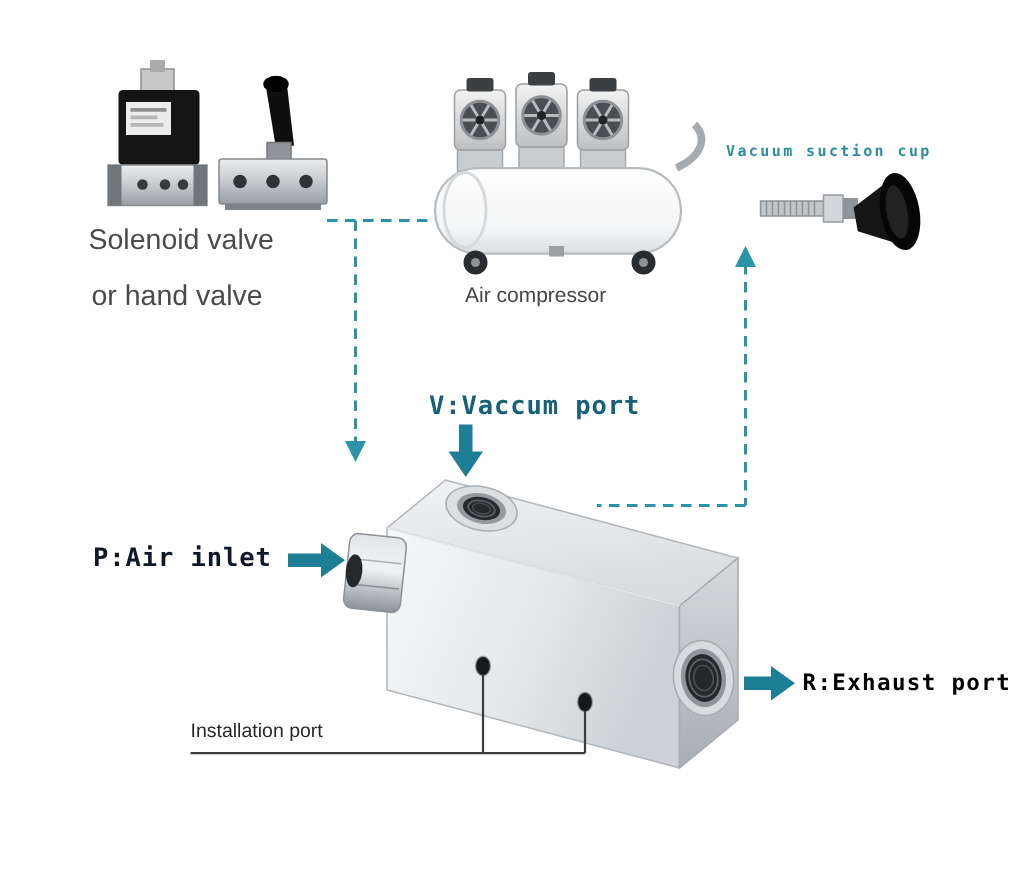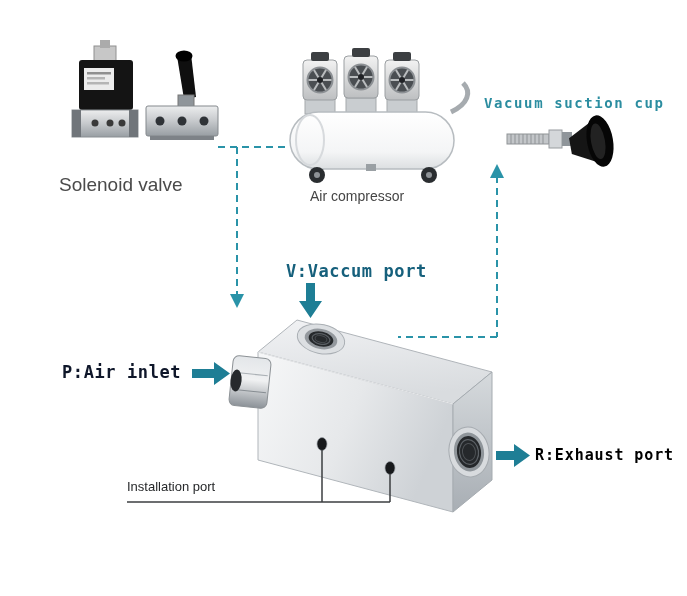--- a/index.html
+++ b/index.html
@@ -5,26 +5,26 @@
   html,body { margin:0; padding:0; background:#ffffff; }
   .canvas {
     position:relative;
     width:687px; height:596px;
     background:#ffffff;
     font-family:"Liberation Sans", sans-serif;
     overflow:hidden;
   }
   svg.layer { position:absolute; left:0; top:0; }
   .lbl { position:absolute; white-space:nowrap; line-height:1.1; }
-  .lbl-gray  { color:#4a4a4a; font-size:19px;margin-top:24px; }
+  .lbl-gray  { color:#4a4a4a; font-size:19px; }
   .lbl-mono  { font-family:"DejaVu Sans Mono", monospace; font-weight:bold; }
   .lbl-solenoid1 { left:59px;  top:151px; }
   .lbl-solenoid2 { left:61px;  top:188px; }
   .lbl-compressor{ left:310px; top:189px; font-size:14px; color:#454545; }
-  .lbl-suction   { left:484px; top:96px;  font-size:14px; letter-spacing:1.6px; color:#2b8da0;text-align:center; }
+  .lbl-suction   { left:484px; top:96px;  font-size:10px; letter-spacing:1.6px; color:#2b8da0;text-align:center; }
   .lbl-vport     { left:286px; top:262px; font-size:17px; letter-spacing:0.6px; color:#16607c;text-align:center; }
   .lbl-pinlet    { left:62px;  top:363px; font-size:17px; letter-spacing:0.6px; color:#0f172a; }
   .lbl-rexhaust  { left:535px; top:447px; font-size:15px; letter-spacing:0.9px; color:#000000; }
   .lbl-install   { left:127px; top:480px; font-size:13px; color:#26282a; }
 </style>
 </head>
 <body>
 
 <div class="canvas">
 
@@ -211,20 +211,21 @@
     <polygon points="496,451 514,451 514,444 530,455.5 514,467 514,460 496,460" fill="#1e7e95"></polygon>
 
     <g stroke="#3b3e41" stroke-width="1.5">
       <line x1="127" y1="502" x2="390" y2="502"></line>
       <line x1="322" y1="502" x2="322" y2="450"></line>
       <line x1="390" y1="502" x2="390" y2="474"></line>
     </g>
   </svg>
 
   <div class="lbl lbl-gray lbl-solenoid1">Solenoid valve</div>
+  <div class="lbl lbl-gray lbl-solenoid2">or hand valve</div>
   <div class="lbl lbl-compressor">Air compressor</div>
   <div class="lbl lbl-mono lbl-suction">Vacuum suction cup</div>
   <div class="lbl lbl-mono lbl-vport">V:Vaccum port</div>
   <div class="lbl lbl-mono lbl-pinlet">P:Air inlet</div>
   <div class="lbl lbl-mono lbl-rexhaust">R:Exhaust port</div>
   <div class="lbl lbl-install">Installation port</div>
 
 </div>
 
 </body></html>

